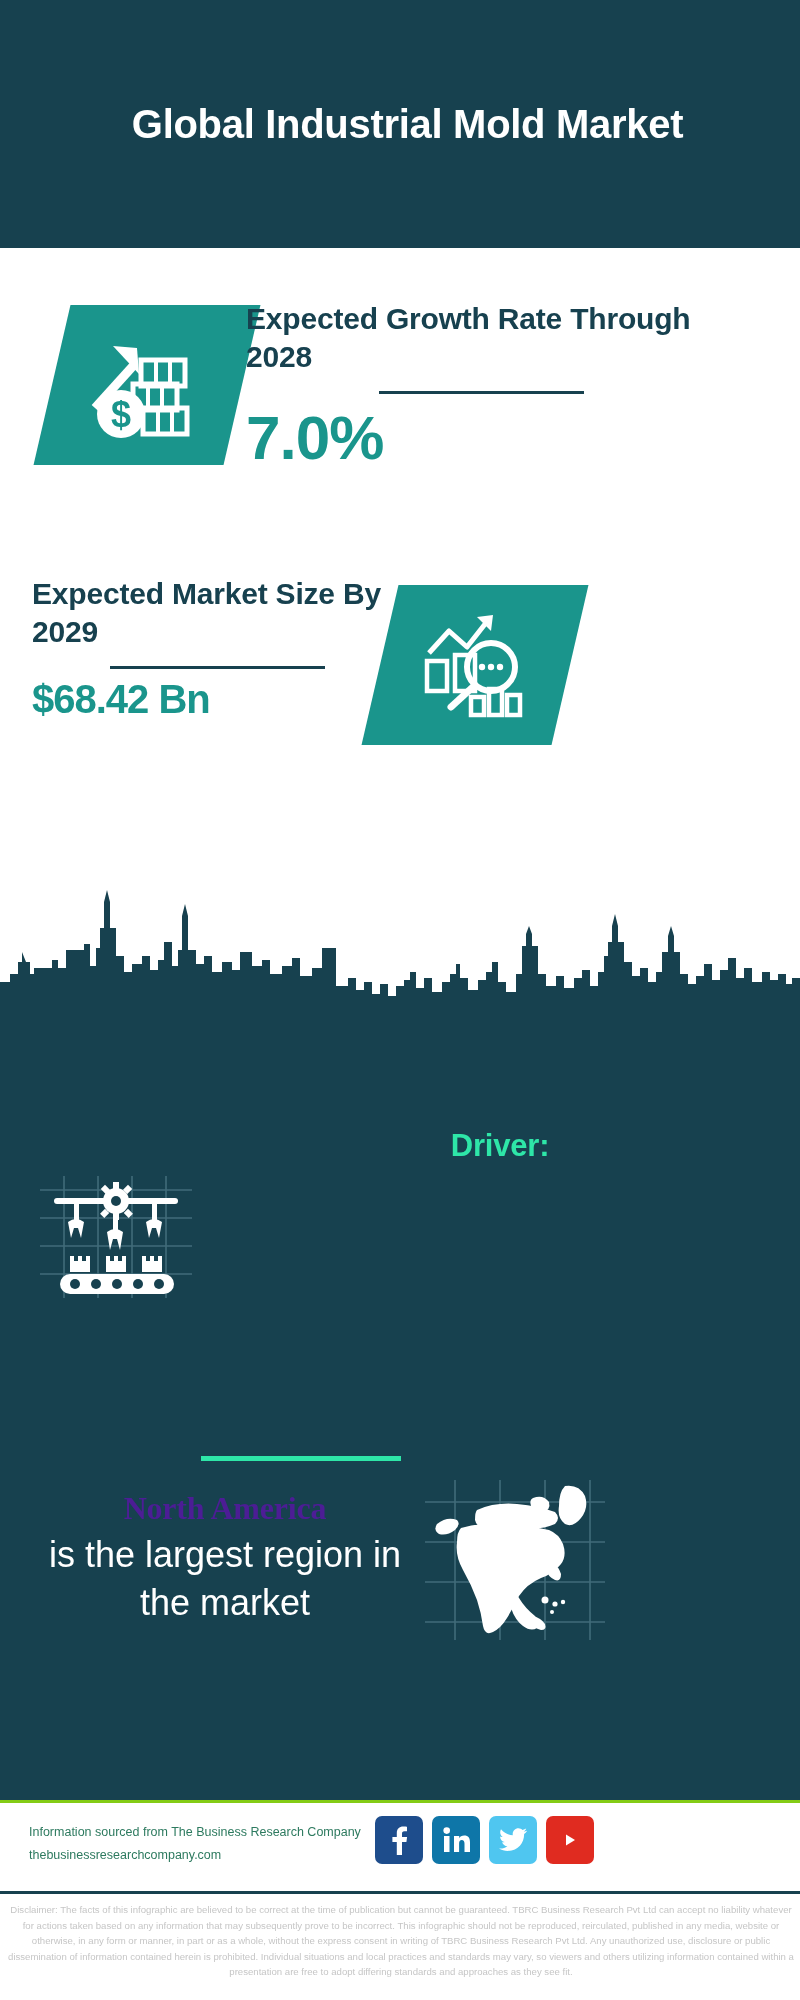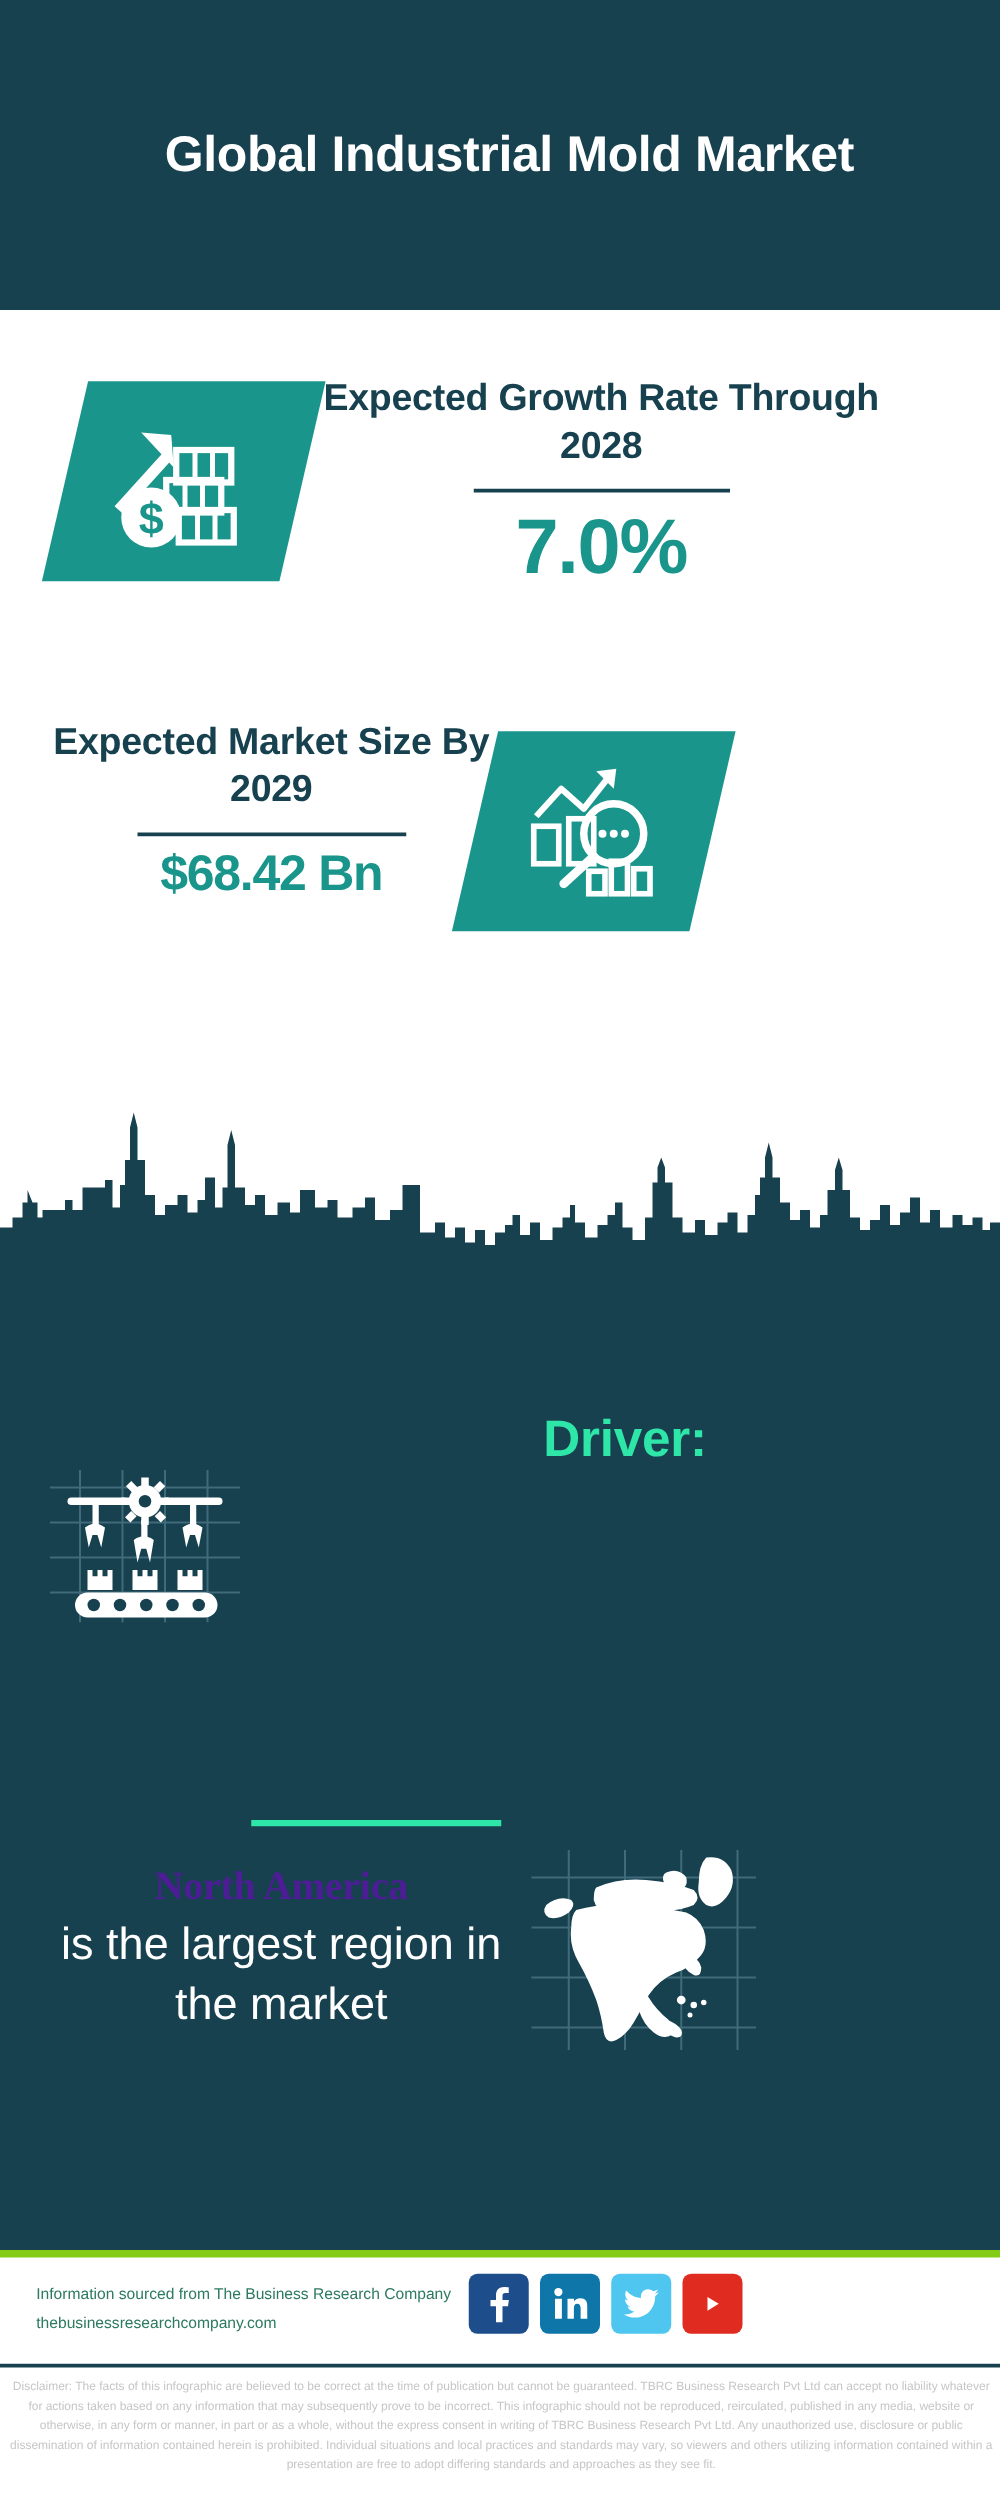--- a/index.html
+++ b/index.html
@@ -35,21 +35,21 @@
   .para-inner {
     transform:skewX(13deg);
     width:100%; height:100%;
     display:flex; align-items:center; justify-content:center;
   }
 
   .tile-growth { left:52px; top:57px; width:190px; height:160px; }
   .tile-size   { left:380px; top:337px; width:190px; height:160px; }
 
   
-  .stat { position:absolute; text-align:center; }
+  .stat { position:absolute; }
   .stat-label {
     color:#17414f; font-size:30px; font-weight:bold;
     line-height:1.28; letter-spacing:-0.2px;
   }
   .stat-rule {
     height:3px; background:#17414f; margin:14px auto 8px auto;
   }
   .stat-value {
     color:#1a958c; font-weight:bold; letter-spacing:-1px;
   }
@@ -72,21 +72,21 @@
     width:800px; height:395px; background:#17414f;
   }
 
   
   .driver-row {
     position:absolute; left:0; top:1176px; width:800px; height:240px;
   }
   .driver-icon { position:absolute; left:40px; top:0px; width:152px; height:122px; }
   .driver-text { position:absolute; left:210px; top:-48px; width:580px; text-align:center; }
   .driver-heading {
-    color:#2ee6a8; font-size:41px; font-weight:bold; letter-spacing:-0.2px;
+    color:#2ee6a8; font-size:31px; font-weight:bold; letter-spacing:-0.2px;
   }
   .driver-body {
     color:#ffffff; font-size:24.5px; font-weight:bold; line-height:1.28;
     margin-top:16px; letter-spacing:-0.1px;
   }
 
   .mint-rule {
     position:absolute; left:201px; top:1456px;
     width:200px; height:5px; background:#2ee6a8;
   }
@@ -98,21 +98,21 @@
     color:#4c1d95; font-size:32px; font-weight:bold; letter-spacing:-0.2px;font-family:Liberation Serif, serif;
   }
   .region-sub {
     color:#ffffff; font-size:36px; line-height:1.32; margin-top:4px; font-weight:normal;
   }
   .region-map { position:absolute; left:425px; top:-10px; width:180px; height:160px; }
 
   
   .footer-band {
     position:absolute; left:0; top:1800px; width:800px; height:94px;
-    background:#ffffff; border-top:6px solid #84cc16; border-bottom:3px solid #17414f;
+    background:#ffffff; border-top:3px solid #84cc16; border-bottom:3px solid #17414f;
   }
   .footer-source {
     position:absolute; left:29px; top:18px; width:360px;
     color:#2d7a5f; font-size:12.5px; line-height:1.85;
   }
   .socials { position:absolute; left:375px; top:13px; display:flex; gap:9px; }
   .social {
     width:48px; height:48px; border-radius:7px;
     display:flex; align-items:center; justify-content:center;
   }

